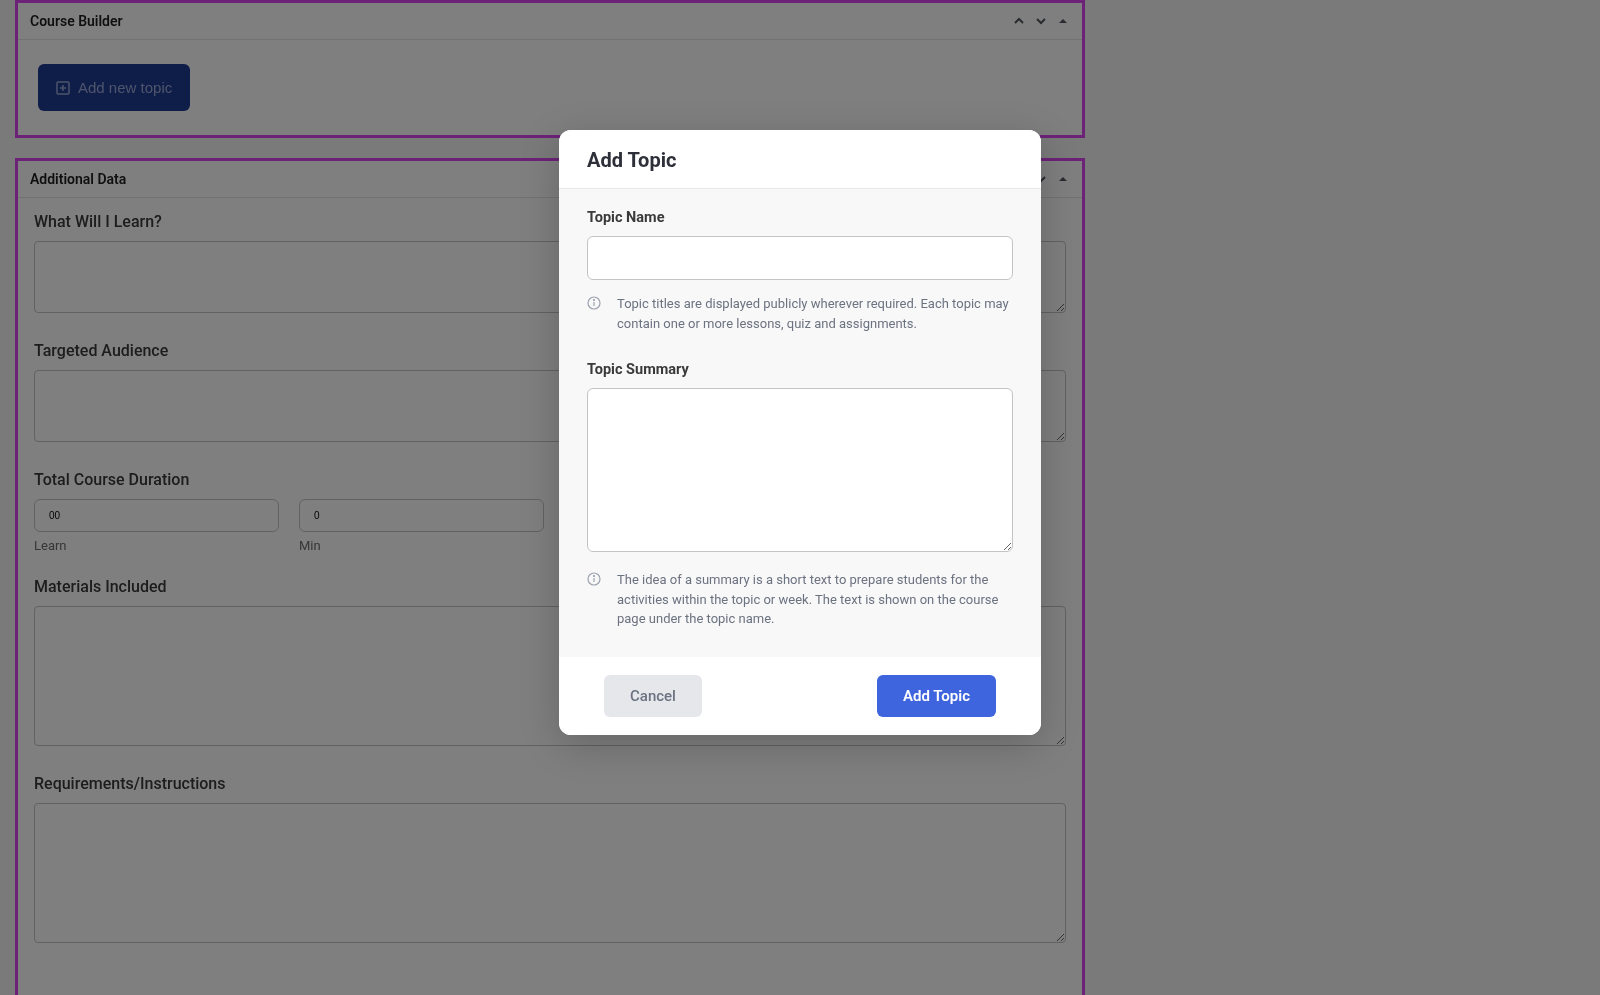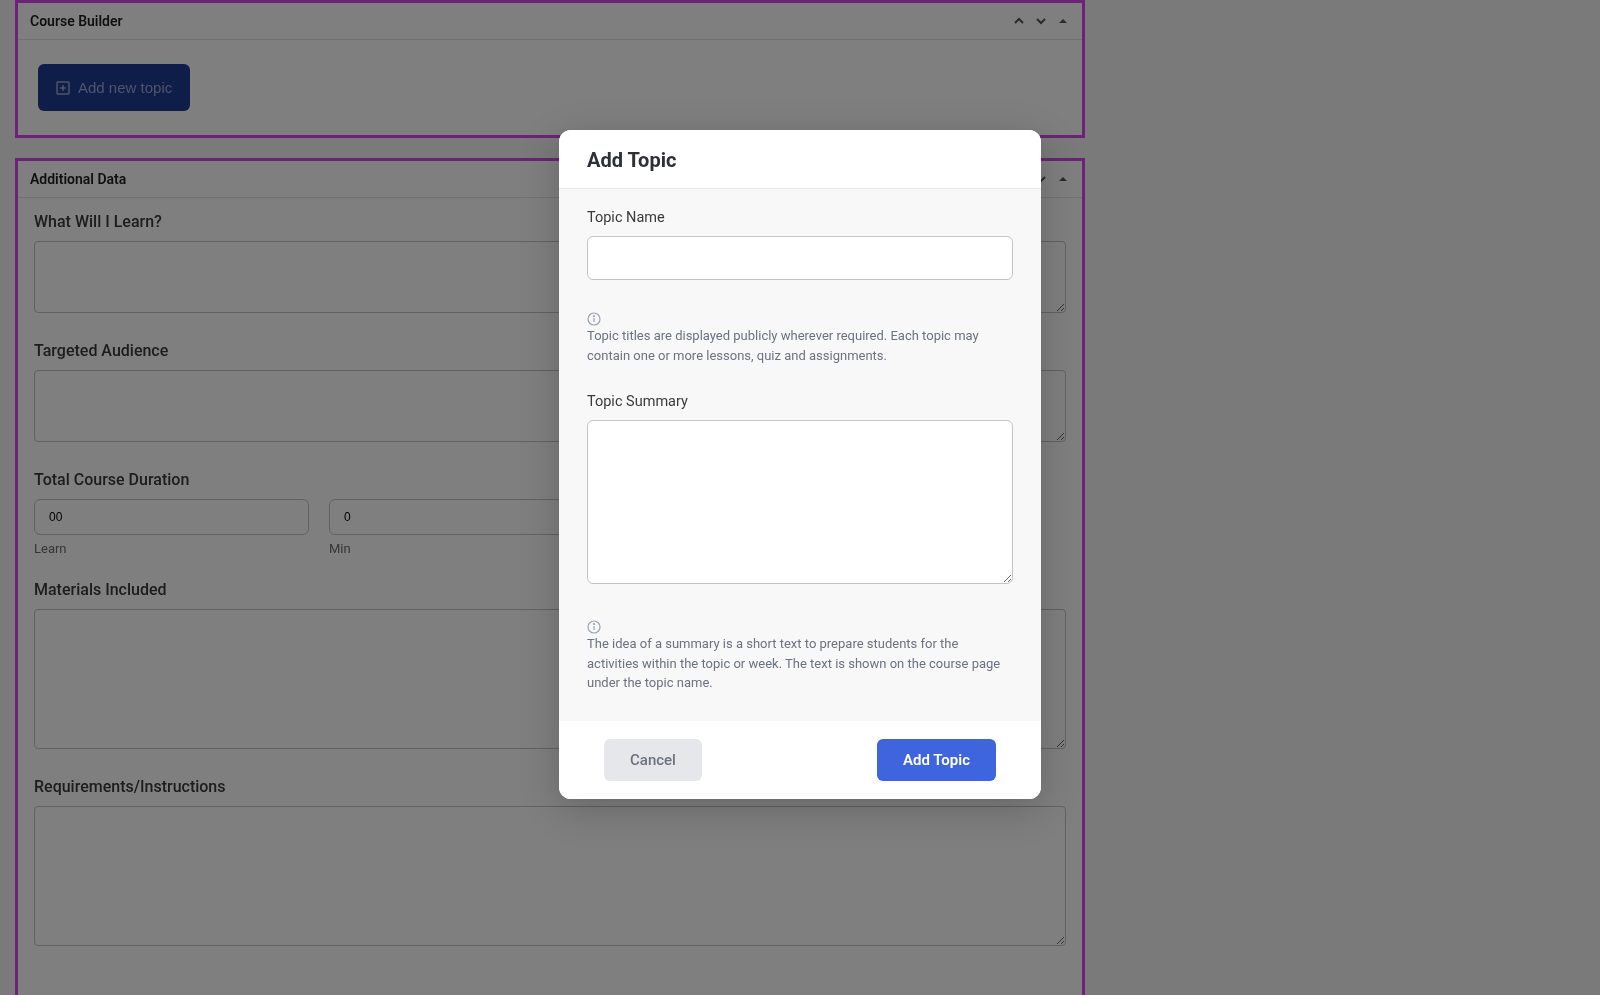--- a/index.html
+++ b/index.html
@@ -117,25 +117,25 @@
       margin-top: 10px;
     }
     
     .duration-field {
       display: flex;
       flex-direction: column;
       gap: 6px;
     }
     
     .duration-input {
-      width: 275px;
+      width: 245px;
       padding: 10px 14px;
       border: 1px solid #c3c4c7;
       border-radius: 6px;
-      font-size: 12px;
+      font-size: 10px;
       background: #fff;
     }
     
     .duration-hint {
       font-size: 13px;
       color: #6c6c6c;
     }
     
     
     .overlay {
@@ -177,21 +177,21 @@
       padding: 20px 28px 28px 28px;
     }
     
     .modal-field {
       margin-bottom: 28px;
     }
     
     .modal-label {
       display: block;
       font-size: 14.5px;
-      font-weight: 400;
+      font-weight: 700;
       color: #3a3a3a;
       margin-bottom: 10px;
     }
     
     .modal-input {
       width: 100%;
       padding: 10px 12px;
       border: 1px solid #c3c4c7;
       border-radius: 6px;
       font-size: 15px;
@@ -207,23 +207,22 @@
       border-radius: 6px;
       font-size: 15px;
       font-family: inherit;
       background: #fff;
       resize: both;
     }
     
     .hint-row {
       display: flex;
       align-items: flex-start;
-      gap: 0;
-      margin-top: 30px;
-      flex-direction: column;
+      gap: 16px;
+      margin-top: 14px;
     }
     
     .info-icon {
       flex-shrink: 0;
       width: 14px;
       height: 14px;
       margin-top: 2px;
     }
     
     .hint-text {

